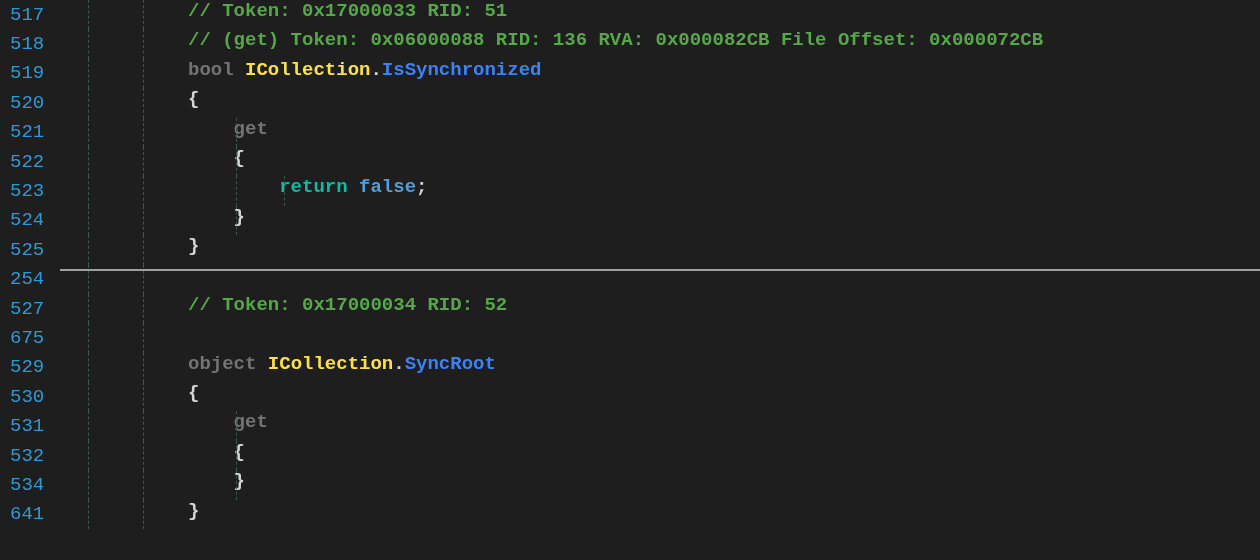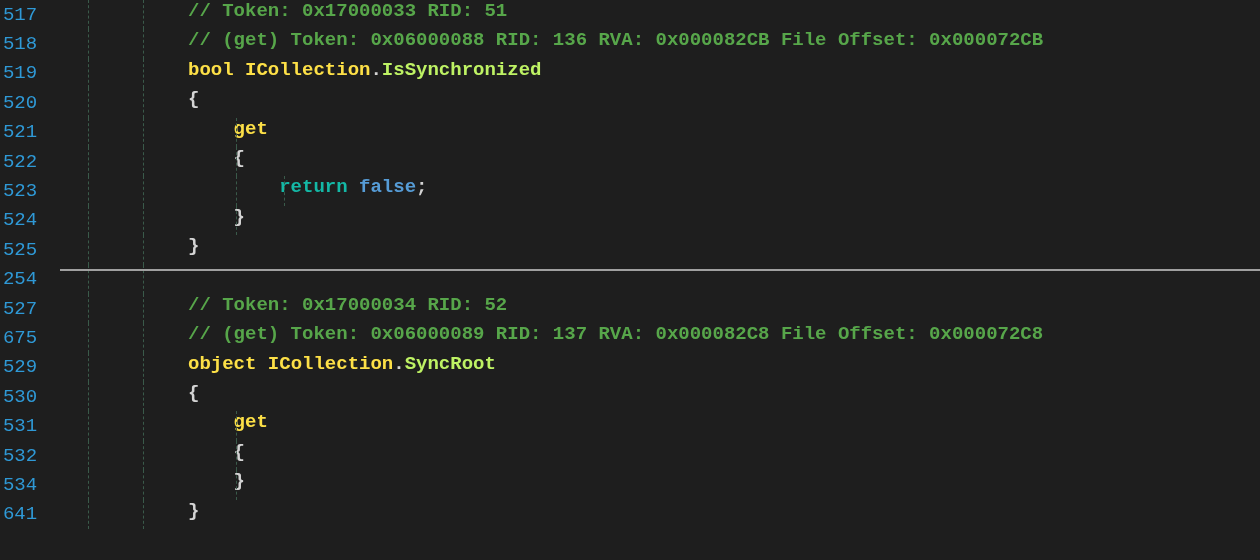--- a/index.html
+++ b/index.html
@@ -18,25 +18,26 @@
     position: relative;
   }
   .line {
     display: flex;
     height: 29.4px;
     align-items: center;
     white-space: pre;
   }
   .gutter {
     width: 58px;
-    text-align: center;
+    text-align: left;
     padding-right: 18px;
     color: #2f99d6;
     flex-shrink: 0;
     user-select: none;
+    padding-left: 10px;
   }
   .guides {
     position: relative;
     width: 130px;
     flex-shrink: 0;
     height: 100%;
   }
   .guides::before, .guides::after {
     content: '';
     position: absolute;
@@ -52,25 +53,25 @@
     height: 100%;
   }
   .ig {
     position: absolute;
     top: 0;
     bottom: 0;
     border-left: 1px dashed #3a5a4a;
   }
   .code { color: #d4d4d4; font-weight: bold; }
   .comment { color: #57a64a; }
-  .kw-type { color: #fde047; }
+  .kw-type { color: #737373; }
   .kw-flow { color: #14b8a6; }
   .kw-lit  { color: #569cd6; margin-top: 20px; }
   .type    { color: #fde047; }
-  .member  { color: #bef264; text-align: right; }
+  .member  { color: #3b82f6; text-align: right; }
   .punct   { color: #d4d4d4; }
   .this    { color: #569cd6; }
   .hline {
     position: absolute;
     left: 60px;
     right: 0;
     top: 269px;
     height: 2px;
     background: #a0a0a0;
   }
@@ -83,21 +84,21 @@
     <div class="line"><div class="gutter">518</div><div class="guides"></div><div class="codecell"><span class="code"><span class="comment">// (get) Token: 0x06000088 RID: 136 RVA: 0x000082CB File Offset: 0x000072CB</span></span></div></div>
     <div class="line"><div class="gutter">519</div><div class="guides"></div><div class="codecell"><span class="code"><span class="kw-type">bool</span><span class="punct"> </span><span class="type">ICollection</span><span class="punct">.</span><span class="member">IsSynchronized</span></span></div></div>
     <div class="line"><div class="gutter">520</div><div class="guides"></div><div class="codecell"><span class="code"><span class="punct">{</span></span></div></div>
     <div class="line"><div class="gutter">521</div><div class="guides"></div><div class="codecell"><div class="ig" style="left: 48px;"></div><span class="code"><span class="kw-type">    get</span></span></div></div>
     <div class="line"><div class="gutter">522</div><div class="guides"></div><div class="codecell"><div class="ig" style="left: 48px;"></div><span class="code"><span class="punct">    {</span></span></div></div>
     <div class="line"><div class="gutter">523</div><div class="guides"></div><div class="codecell"><div class="ig" style="left: 48px;"></div><div class="ig" style="left: 96px;"></div><span class="code"><span class="punct">        </span><span class="kw-flow">return</span><span class="punct"> </span><span class="kw-lit">false</span><span class="punct">;</span></span></div></div>
     <div class="line"><div class="gutter">524</div><div class="guides"></div><div class="codecell"><div class="ig" style="left: 48px;"></div><span class="code"><span class="punct">    }</span></span></div></div>
     <div class="line"><div class="gutter">525</div><div class="guides"></div><div class="codecell"><span class="code"><span class="punct">}</span></span></div></div>
     <div class="line"><div class="gutter">254</div><div class="guides"></div><div class="codecell"><span class="code"></span></div></div>
     <div class="line"><div class="gutter">527</div><div class="guides"></div><div class="codecell"><span class="code"><span class="comment">// Token: 0x17000034 RID: 52</span></span></div></div>
-    <div class="line"><div class="gutter">675</div><div class="guides"></div><div class="codecell"><span class="code"><span class="comment">// (get) Token: 0x06000089 RID: 137 RVA: 0x000082C8 File Offset: 0x000072C8</span></span></div></div>
+    <div class="line"><div class="gutter">675</div><div class="guides"></div></div>
     <div class="line"><div class="gutter">529</div><div class="guides"></div><div class="codecell"><span class="code"><span class="kw-type">object</span><span class="punct"> </span><span class="type">ICollection</span><span class="punct">.</span><span class="member">SyncRoot</span></span></div></div>
     <div class="line"><div class="gutter">530</div><div class="guides"></div><div class="codecell"><span class="code"><span class="punct">{</span></span></div></div>
     <div class="line"><div class="gutter">531</div><div class="guides"></div><div class="codecell"><div class="ig" style="left: 48px;"></div><span class="code"><span class="kw-type">    get</span></span></div></div>
     <div class="line"><div class="gutter">532</div><div class="guides"></div><div class="codecell"><div class="ig" style="left: 48px;"></div><span class="code"><span class="punct">    {</span></span></div></div>
     <div class="line"><div class="gutter">534</div><div class="guides"></div><div class="codecell"><div class="ig" style="left: 48px;"></div><span class="code"><span class="punct">    }</span></span></div></div>
     <div class="line"><div class="gutter">641</div><div class="guides"></div><div class="codecell"><span class="code"><span class="punct">}</span></span></div></div>
   </div>
 <div class="hline"></div>
 
 </body></html>

